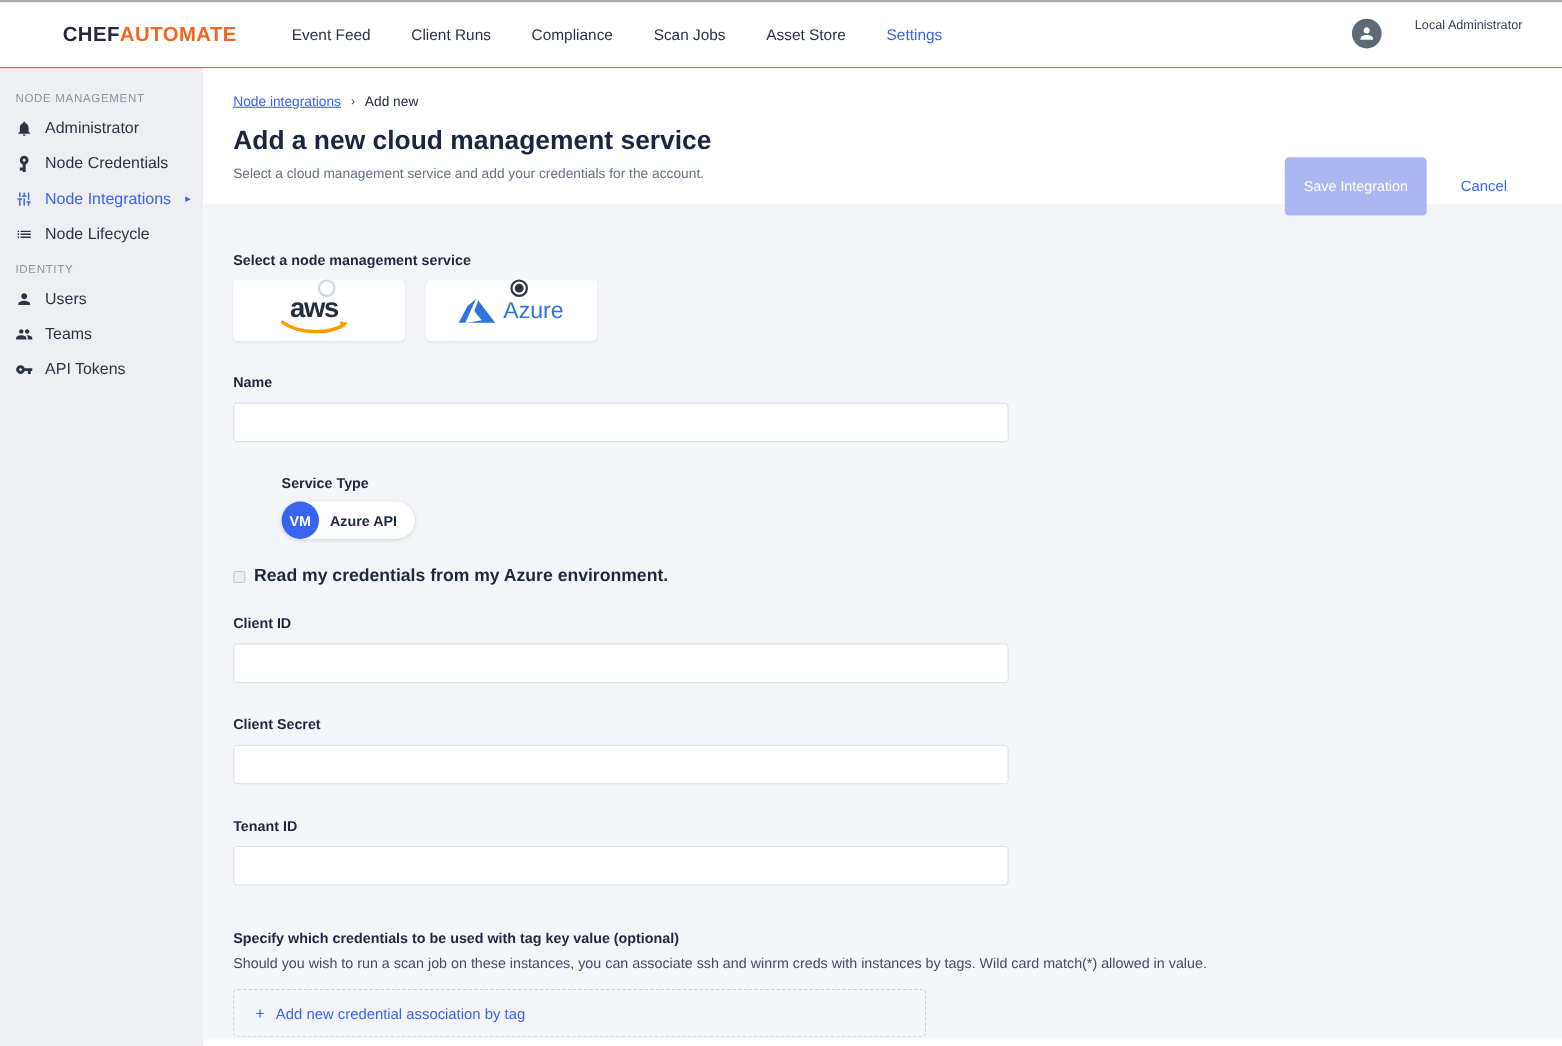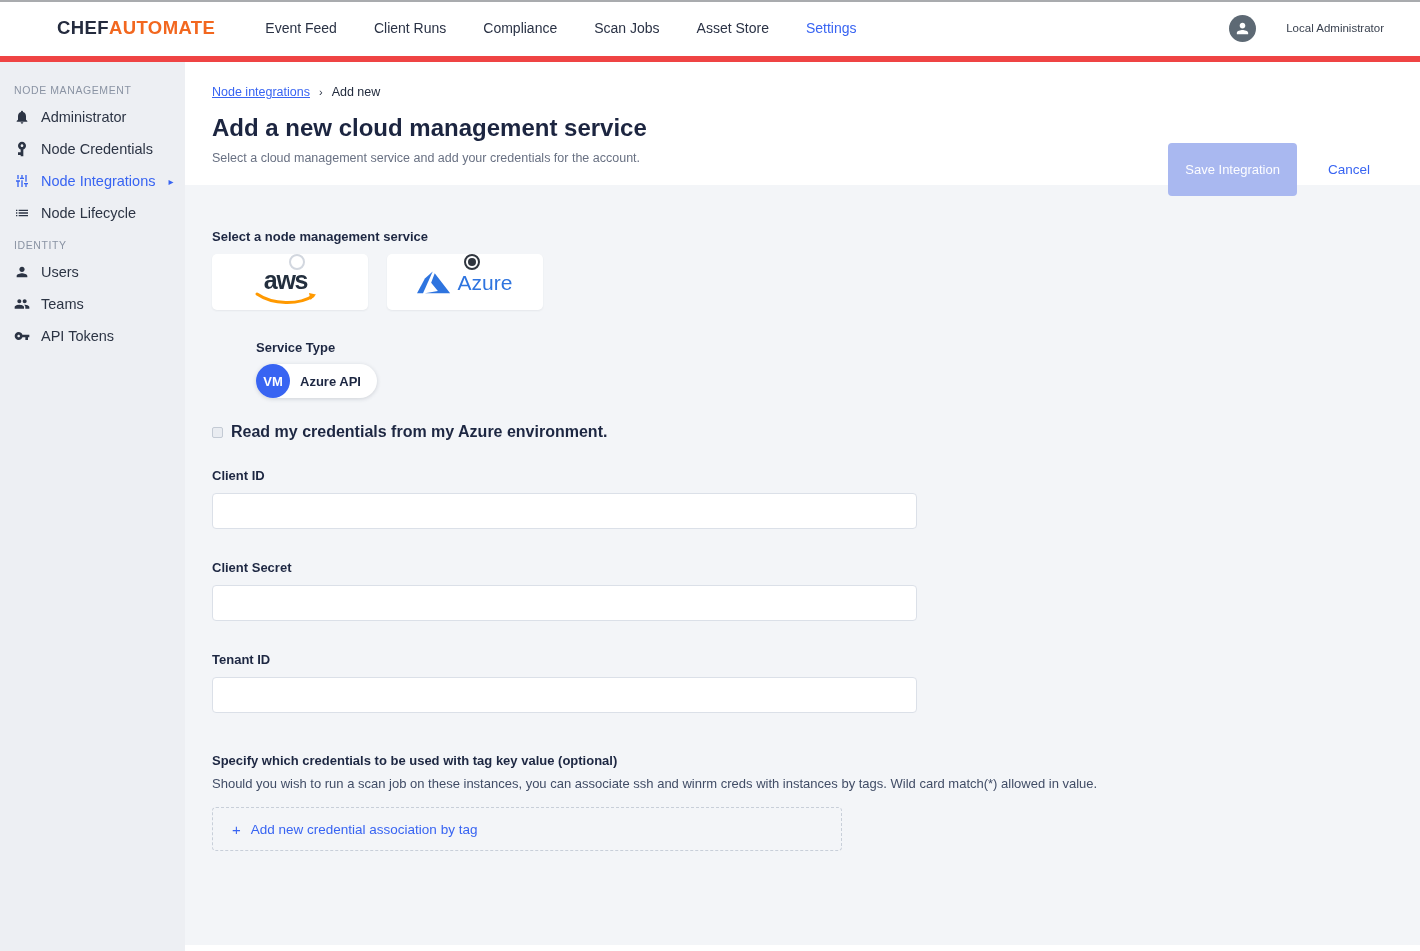--- a/index.html
+++ b/index.html
@@ -3,27 +3,27 @@
 <meta charset="utf-8">
 <style>
   * { margin:0; padding:0; box-sizing:border-box; }
   html,body { width:1420px; height:951px; overflow:hidden; }
   body { font-family:"Liberation Sans", sans-serif; background:#fff; color:#2a3245; }
   a { text-decoration:none; cursor:pointer; }
 
   .top-hairline { position:absolute; top:0; left:0; width:1420px; height:2px; background:#a9abae; z-index:50; }
 
   
-  .topbar { height:62px; background:#fff; display:flex; align-items:center; border-bottom:6px solid #ef4444; position:relative; }
+  .topbar { height:62px; background:#fff; display:flex; align-items:center; border-bottom:1px solid #ef4444; position:relative; }
   .logo { margin-left:57px; font-size:18.5px; font-weight:800; letter-spacing:.4px; color:#242b3e; white-space:nowrap; cursor:pointer; }
   .logo .automate { color:#f2671f; font-weight:700; }
   .main-nav { margin-left:50px; display:flex; gap:37px; font-size:14px; }
   .main-nav a { color:#2a3245; }
   .main-nav a.active { color:#3864f2; }
-  .user-area { margin-left:auto; margin-right:36px; display:flex; align-items:center; gap:30px; cursor:pointer; }
+  .user-area { margin-left:auto; margin-right:36px; display:flex; gap:30px; cursor:pointer; }
   .avatar { width:27px; height:27px; border-radius:50%; background:#5d6974; display:flex; align-items:center; justify-content:center; }
   .username { font-size:11.5px; color:#3a4250; }
 
   
   .shell { display:flex; height:889px; }
   .sidebar { width:185px; flex-shrink:0; background:#edeff3; padding-top:12px; }
   .side-title { padding:10px 14px 5px 14px; font-size:10.5px; color:#8a93a3; letter-spacing:.6px; }
   .side-item { display:flex; align-items:center; gap:11px; padding:8px 14px; font-size:14.5px; color:#2c3444; cursor:pointer; white-space:nowrap; }
   .side-item svg { flex-shrink:0; }
   .side-item.active { color:#3864f2; }
@@ -195,20 +195,24 @@
           <span class="azure-logo">
             <svg width="34" height="26" viewBox="0 0 19.7 13.2" fill="#2e74df">
                 <path d="M9.1 0 4.57 3.93 0 12.6 H3.49 Z"></path>
                 <path d="M10.27 0.92 8.2 6.4 12.1 11.3 4.6 12.6 H19.2 Z"></path>
               </svg>
             <span class="azure-text">Azure</span>
           </span>
         </div>
       </div>
 
+      <div class="form-group" style="margin-top:29px;">
+        <label class="field-label">Name</label>
+        <input class="text-input" type="text" value="" style="">
+      </div>
 
       <div class="form-group" style="margin-top:30px;margin-left:44px;">
         <div class="field-label">Service Type</div>
         <div class="service-type-pill">
           <span class="vm-badge">VM</span>
           <span class="pill-label">Azure API</span>
         </div>
       </div>
 
       <div class="checkbox-row">

